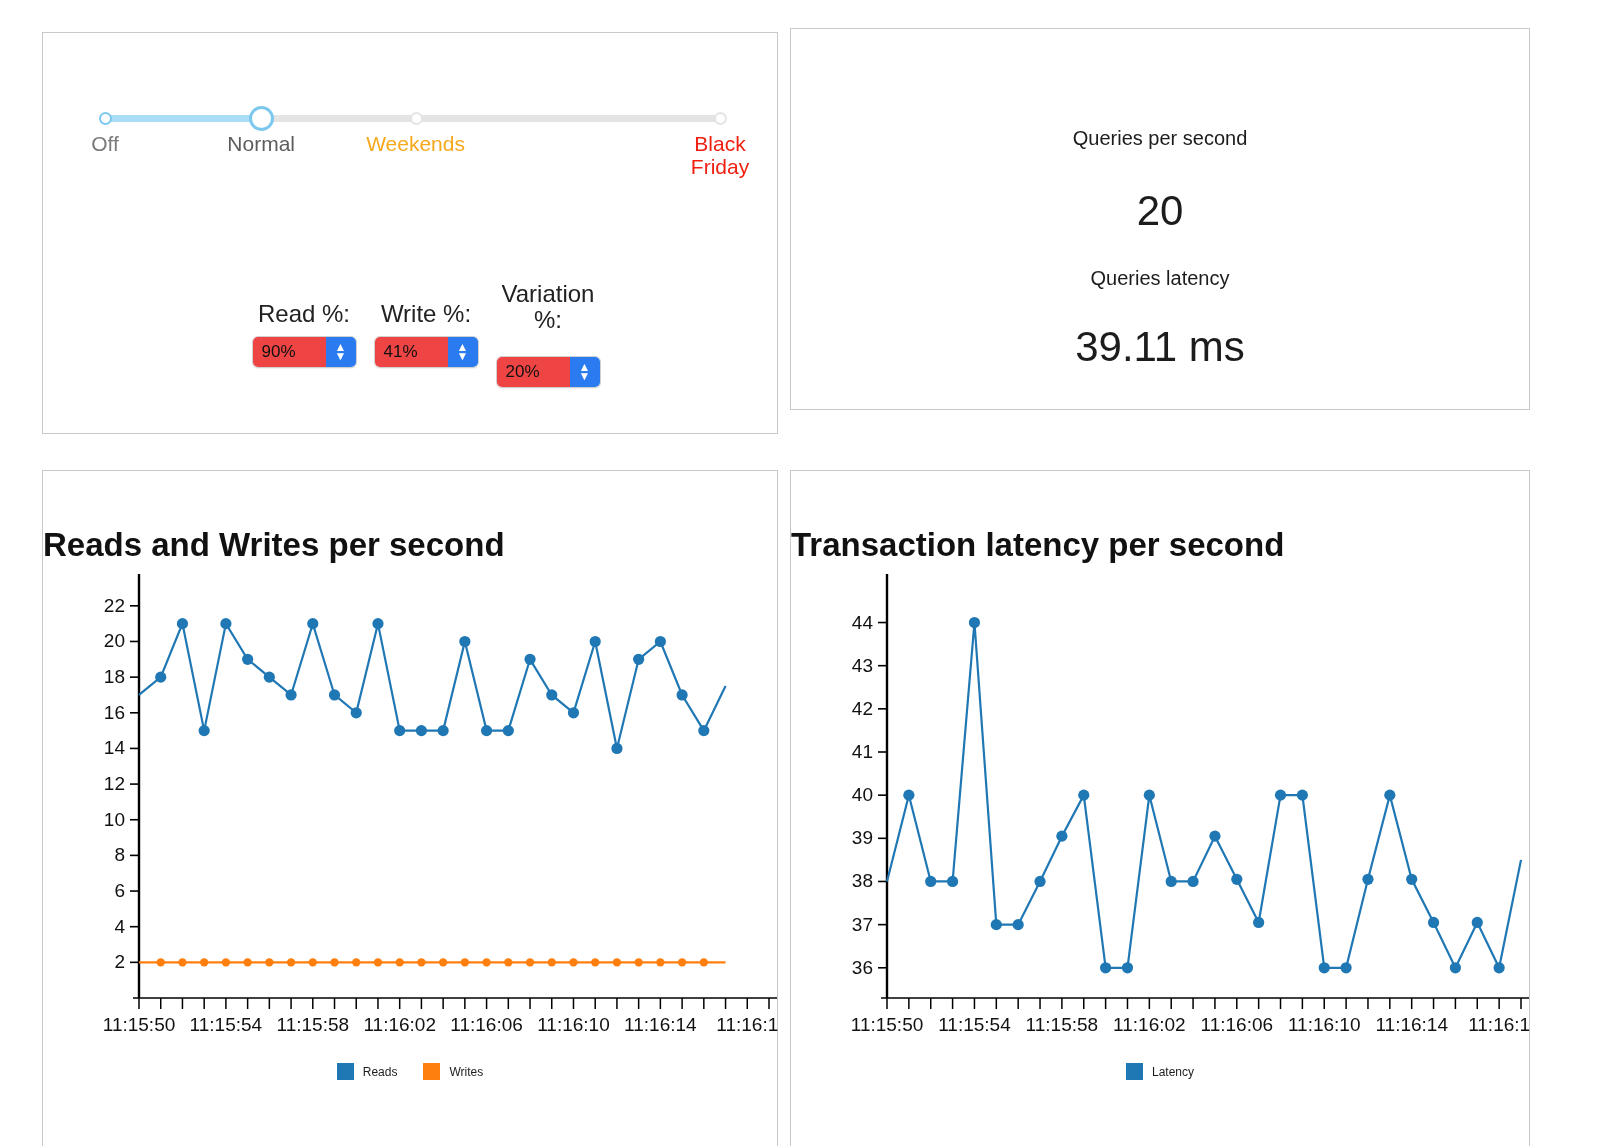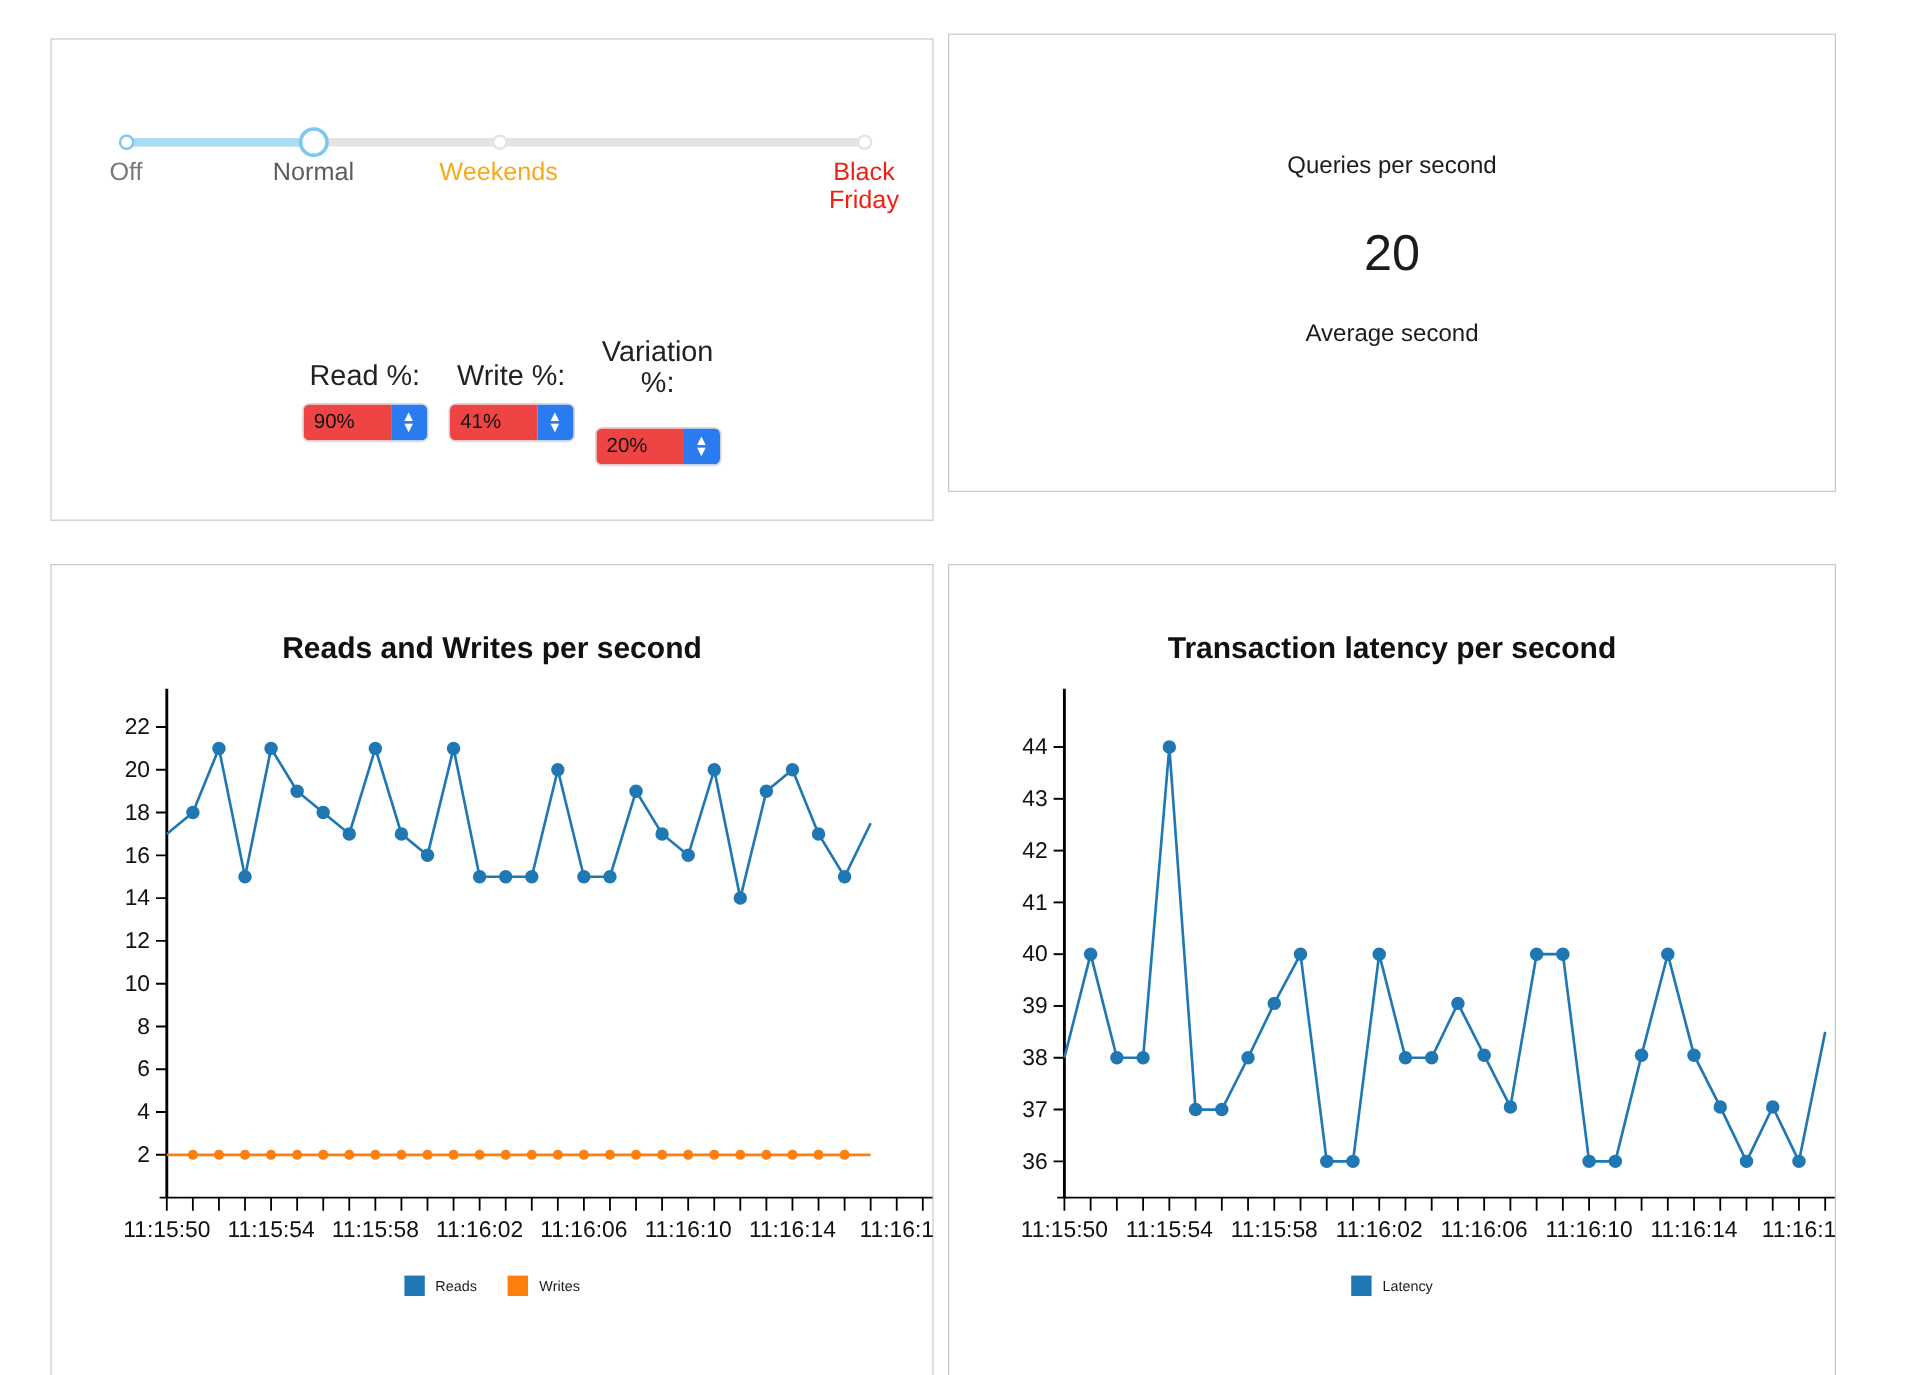--- a/index.html
+++ b/index.html
@@ -147,22 +147,22 @@
   #stat-qps-label   { position: absolute; left: 0; right: 0; top: 98px; }
   #stat-qps-value   { position: absolute; left: 0; right: 0; top: 158px; }
   #stat-lat-label   { position: absolute; left: 0; right: 0; top: 238px; }
   #stat-lat-value   { position: absolute; left: 0; right: 0; top: 294px; }
 
   
   .chart-title {
     position: absolute;
     left: 0; right: 0;
     top: 55px;
-    text-align: center;
-    font-size: 25px;
+    text-align: left;
+    font-size: 33px;
     font-weight: bold;
     color: #111;
   }
   .chart-svg {
     position: absolute;
     left: 0;
     top: 95px;
   }
   .legend {
     position: absolute;
@@ -236,21 +236,22 @@
         </span>
       </span>
     </div>
 
   </div>
 </div>
 
 <div class="panel" id="panel-stats">
   <div class="stat-block stat-label" id="stat-qps-label">Queries per second</div>
   <div class="stat-block stat-value" id="stat-qps-value">20</div>
-  <div class="stat-block stat-label" id="stat-lat-label">Average second</div>
+  <div class="stat-block stat-label" id="stat-lat-label">Queries latency</div>
+  <div class="stat-block stat-value" id="stat-lat-value">39.11 ms</div>
 </div>
 
 <div class="panel" id="panel-chart-rw">
   <div class="chart-title">Reads and Writes per second</div>
   <svg class="chart-svg" id="svg-rw" width="736" height="480">
       <line x1="96" y1="8" x2="96" y2="432" stroke="#000" stroke-width="2.4"></line>
       <line x1="90" y1="432" x2="734" y2="432" stroke="#000" stroke-width="1.6"></line>
       <line x1="87" y1="396.34782608695656" x2="96" y2="396.34782608695656" stroke="#000" stroke-width="1.6"></line>
       <text x="82" y="402.34782608695656" text-anchor="end" font-size="19" fill="#111" font-family="&quot;Liberation Sans&quot;, sans-serif">2</text>
       <line x1="87" y1="360.69565217391306" x2="96" y2="360.69565217391306" stroke="#000" stroke-width="1.6"></line>

